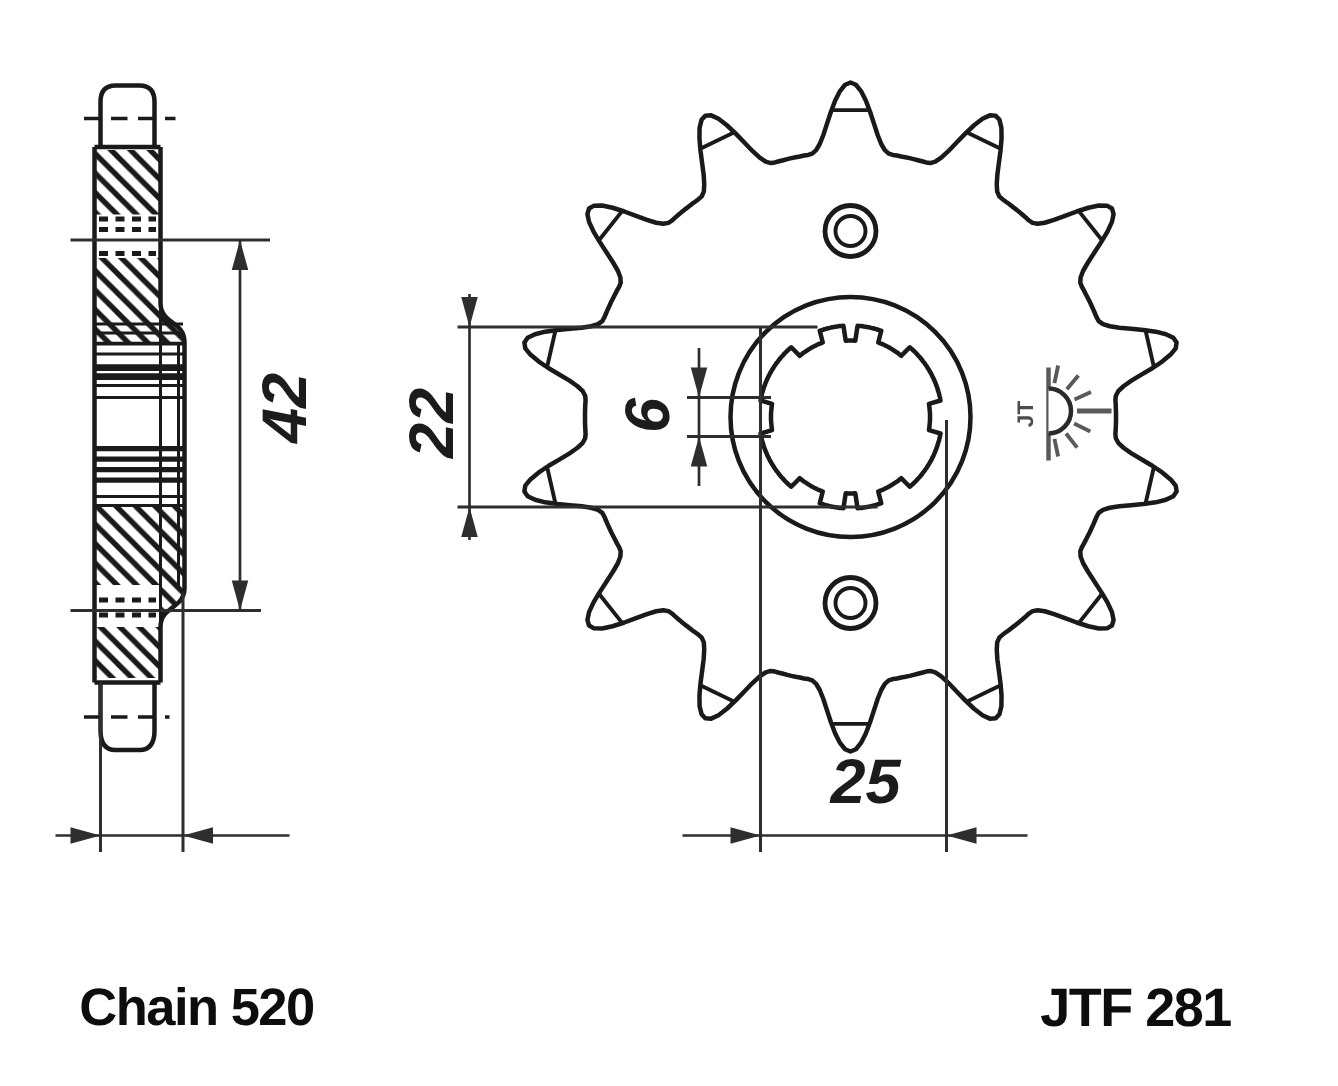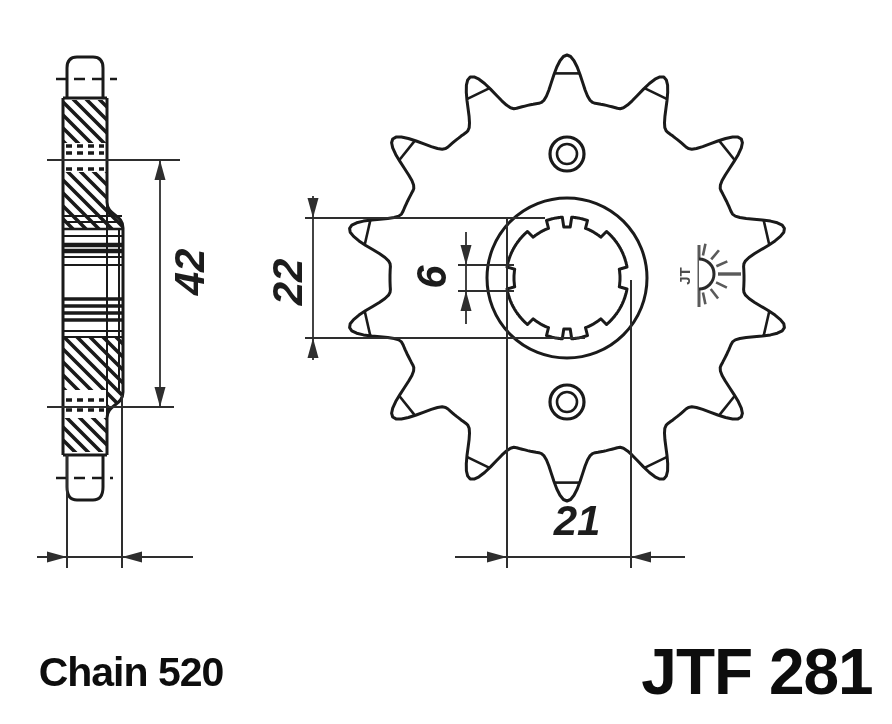--- a/index.html
+++ b/index.html
@@ -2,22 +2,22 @@
 <html><head>
 <meta charset="utf-8">
 <style>
   html,body{margin:0;padding:0;background:#fff;}
   .canvas{position:relative;width:892px;height:724px;background:#fff;overflow:hidden;
           font-family:"Liberation Sans", sans-serif;}
   svg{position:absolute;left:0;top:0;}
   .label{position:absolute;color:#111;white-space:nowrap;transform:translate(-50%,-50%);}
   .dim{font-style:italic;font-weight:600;font-size:42px;color:#1c1c1c;}
   .dim.vert{transform:translate(-50%,-50%) rotate(-90deg);}
-  .caption{font-weight:bold;font-size:41px;color:#0d0d0d;letter-spacing:-1px;}
-  .partno{font-weight:bold;font-size:64px;color:#0d0d0d;letter-spacing:-1px;}
+  .caption{font-weight:bold;font-size:35px;color:#0d0d0d;letter-spacing:-1px;}
+  .partno{font-weight:bold;font-size:36px;color:#0d0d0d;letter-spacing:-1px;}
   .logo-jt{font-weight:bold;font-size:15px;color:#4c4c4c;
            transform:translate(-50%,-50%) rotate(-90deg);}
 </style>
 </head>
 <body>
 
 <div class="canvas">
 
   <svg id="draw" width="892" height="724" viewBox="0 0 892 724">
     <defs>
@@ -125,19 +125,19 @@
         <line x1="718" y1="274" x2="741" y2="274" stroke="#5a5a5a" stroke-width="3.4" fill="none" stroke-linecap="butt"></line>
         <line x1="716.0770868796842" y1="282.32905178899244" x2="726.8626154352742" y2="287.5895055504614" stroke="#5a5a5a" stroke-width="2.6" fill="none" stroke-linecap="butt"></line>
         <line x1="710.6975680311875" y1="288.9722043185277" x2="718.0855057350954" y2="298.42833336180837" stroke="#5a5a5a" stroke-width="2.6" fill="none" stroke-linecap="butt"></line>
         <line x1="702.9503221255375" y1="292.5848044139423" x2="705.4452624153505" y2="304.322575622748" stroke="#5a5a5a" stroke-width="2.6" fill="none" stroke-linecap="butt"></line>
       </g>
   </svg>
 
   <div class="label dim vert" style="left:190px;top:272px;">42</div>
   <div class="label dim vert" style="left:288px;top:282px;">22</div>
   <div class="label dim vert" style="left:432px;top:277px;">6</div>
-  <div class="label dim" style="left:577px;top:521px;">21</div>
+  <div class="label dim" style="left:577px;top:521px;">25</div>
 
   <div class="label logo-jt" style="left:684px;top:276px;">JT</div>
 
   <div class="label caption" style="left:131px;top:672px;">Chain 520</div>
   <div class="label partno" style="left:757px;top:672px;">JTF 281</div>
 </div>
 
 </body></html>

